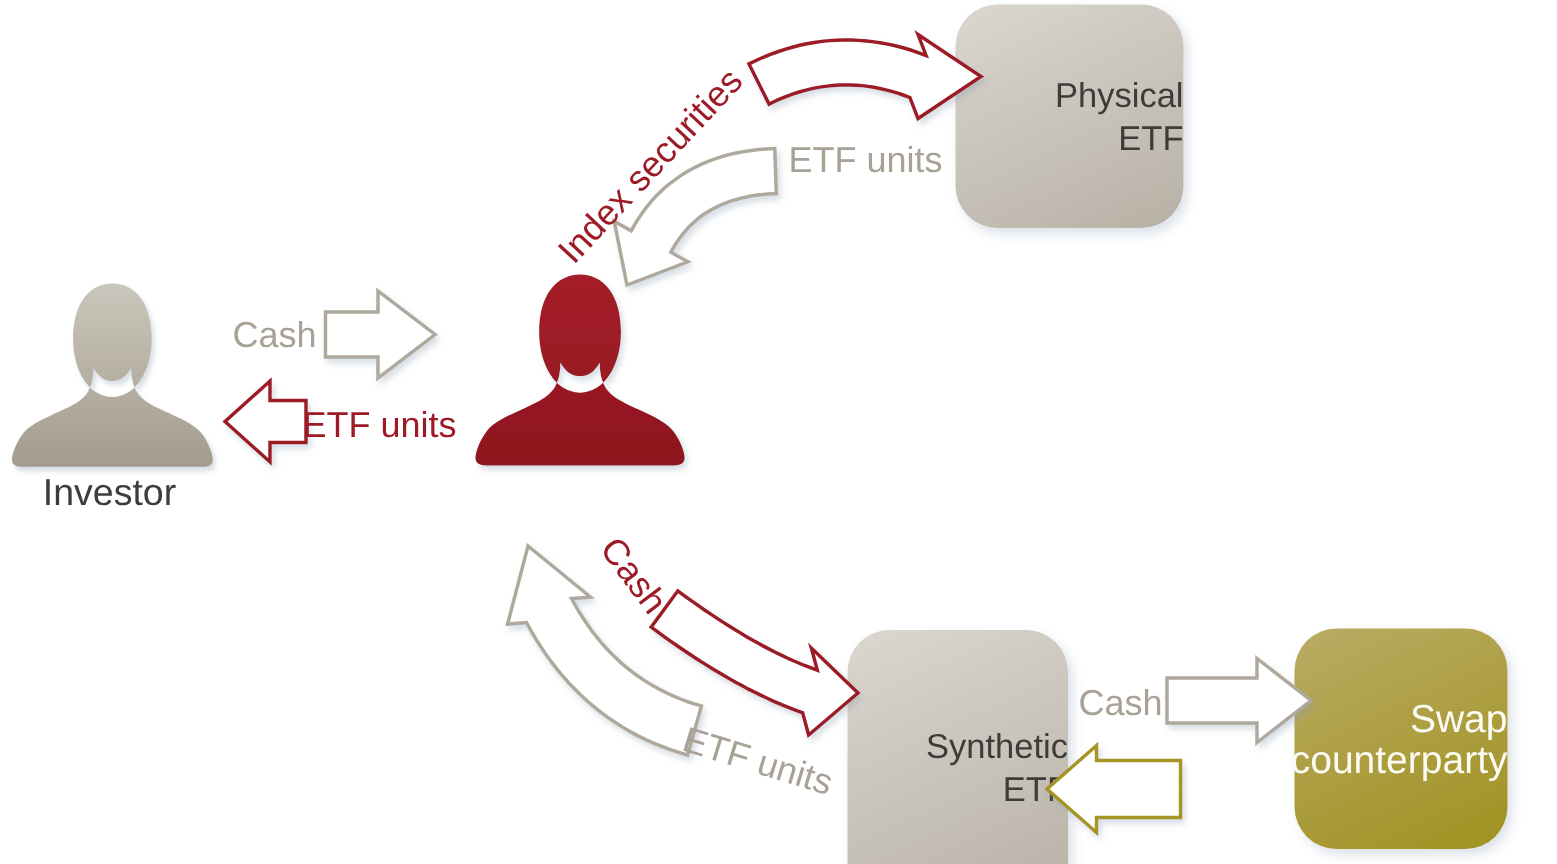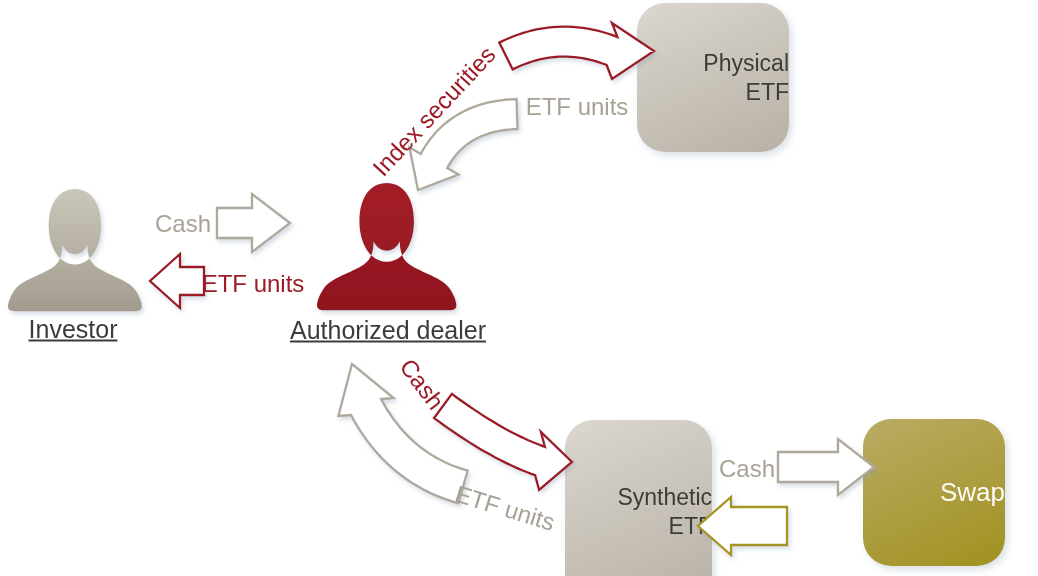--- a/index.html
+++ b/index.html
@@ -36,41 +36,42 @@
 
   .flow-label{
     position:absolute;z-index:3;
     transform:translate(-50%,-50%) rotate(var(--rot,0deg));
     font-size:24px;line-height:1.05;white-space:nowrap;
   }
   .flow-label.two-line{text-align:center;line-height:21px;font-size:23px;white-space:normal;}
   .node-label{
     position:absolute;z-index:3;
     transform:translate(-50%,-50%);
-    font-size:25px;color:var(--dark,#3C3C3B);white-space:nowrap;text-decoration:underline;
+    font-size:25px;color:var(--dark,#3C3C3B);white-space:nowrap;
   }
   .c-red  {color:var(--red,#9C1B26);}
   .c-muted{color:var(--muted,#A8A195);}
   .c-olive{color:var(--olive,#A69521);}
 </style>
 </head>
 <body>
 
 <div id="stage">
 
   <div class="box graybg" id="box-physical">
     <div>Physical</div>
     <div>ETF</div>
   </div>
   <div class="box graybg" id="box-synthetic">
     <div>Synthetic</div>
     <div>ETF</div>
   </div>
   <div class="box olivebg" id="box-swap">
     <div>Swap</div>
+    <div>counterparty</div>
   </div>
 
   <svg id="arrow-layer" width="1038" height="576" viewBox="0 0 1038 576">
     <defs>
       <linearGradient id="gradPerson" x1="0" y1="0" x2="0" y2="1">
         <stop id="gp1" offset="0" stop-color="#CBC6BB"></stop>
           <stop id="gp2" offset="1" stop-color="#A39C8E"></stop>
       </linearGradient>
       <linearGradient id="gradDealer" x1="0" y1="0" x2="0" y2="1">
         <stop id="gd1" offset="0" stop-color="#A51F29"></stop>
@@ -100,14 +101,13 @@
 
   <div class="flow-label c-muted" style="left:183px;top:224px;">Cash</div>
   <div class="flow-label c-red" style="left:253px;top:284px;">ETF units</div>
   <div class="flow-label c-red" style="left:434px;top:111px;--rot:-47deg;">Index securities</div>
   <div class="flow-label c-muted" style="left:577px;top:107px;">ETF units</div>
   <div class="flow-label c-red" style="left:422px;top:384px;--rot:53deg;">Cash</div>
   <div class="flow-label c-muted" style="left:505px;top:508px;--rot:17deg;">ETF units</div>
   <div class="flow-label c-muted" style="left:747px;top:469px;">Cash</div>
 
   <div class="node-label" style="left:73px;top:329px;">Investor</div>
-  <div class="node-label" style="left:388px;top:330px;">Authorized dealer</div>
 </div>
 
 </body></html>

